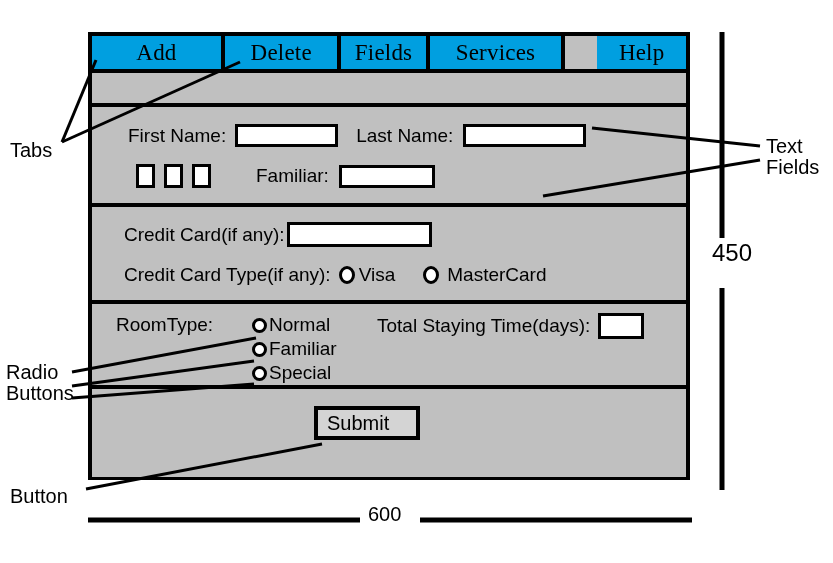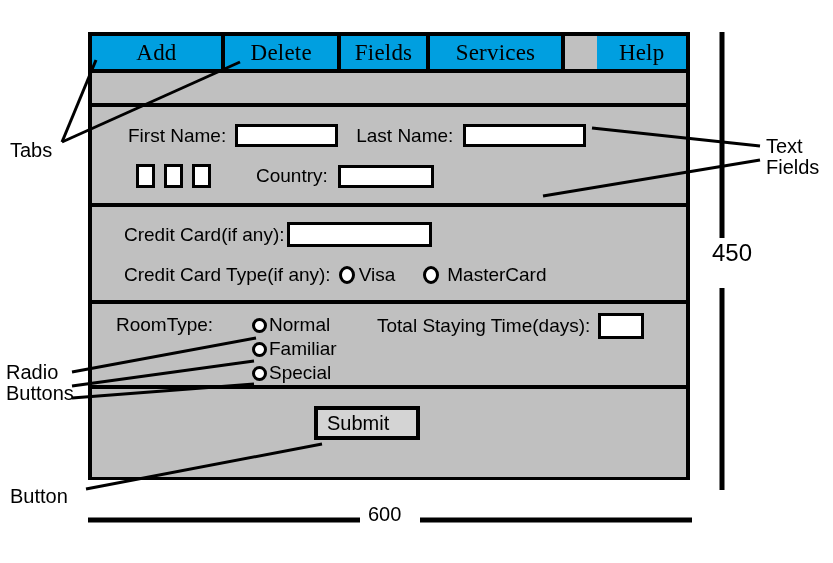--- a/index.html
+++ b/index.html
@@ -199,21 +199,21 @@
         <span class="lbl">First Name:</span>
         <span class="field field-firstname" style="margin-left:9px;"></span>
         <span class="lbl" style="margin-left:18px;">Last Name:</span>
         <span class="field field-lastname" style="margin-left:10px;"></span>
       </div>
 
       <div class="row" style="left:36px; top:57px;">
         <span class="datebox" style="margin-left:8px;"></span>
         <span class="datebox"></span>
         <span class="datebox"></span>
-        <span class="lbl" style="margin-left:36px;">Country:</span>
+        <span class="lbl" style="margin-left:36px;">Familiar:</span>
         <span class="field field-country" style="margin-left:10px;"></span>
       </div>
 
     </div>
 
     <div class="panel panel-payment">
 
       <div class="row" style="left:32px; top:15px;">
         <span class="lbl">Credit Card(if any):</span>
         <span class="field field-credit" style="margin-left:2px;"></span>

